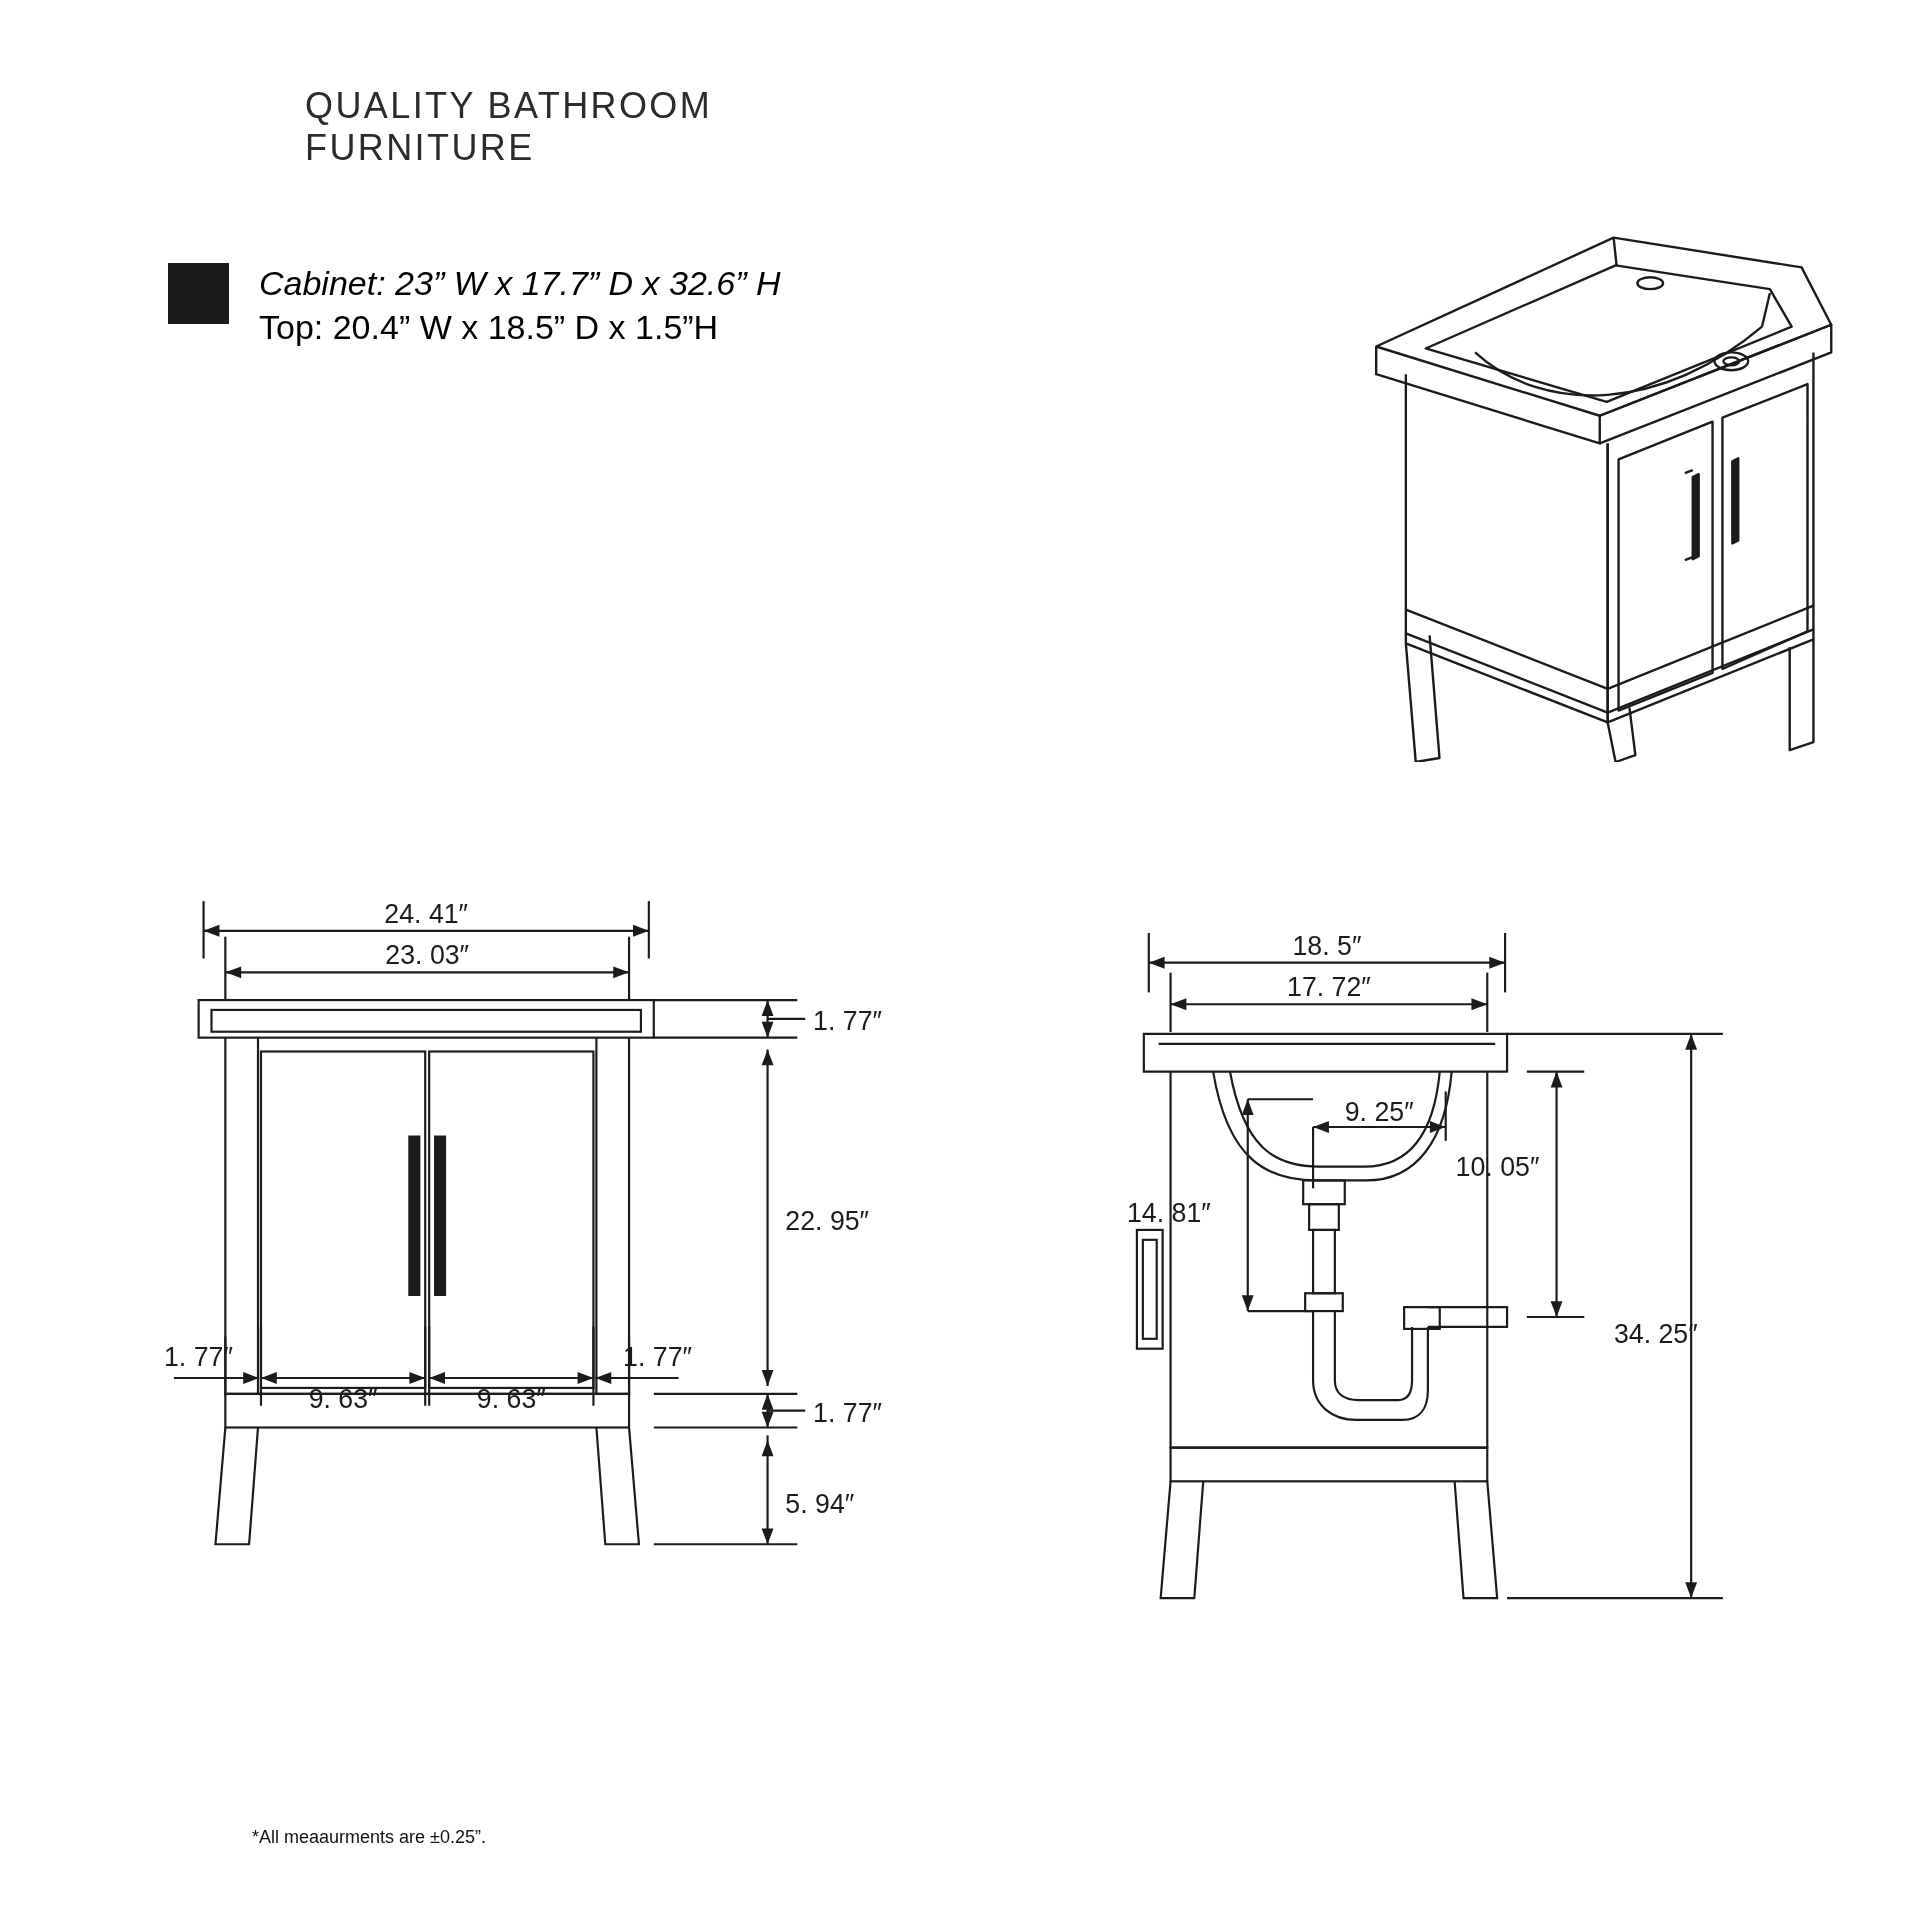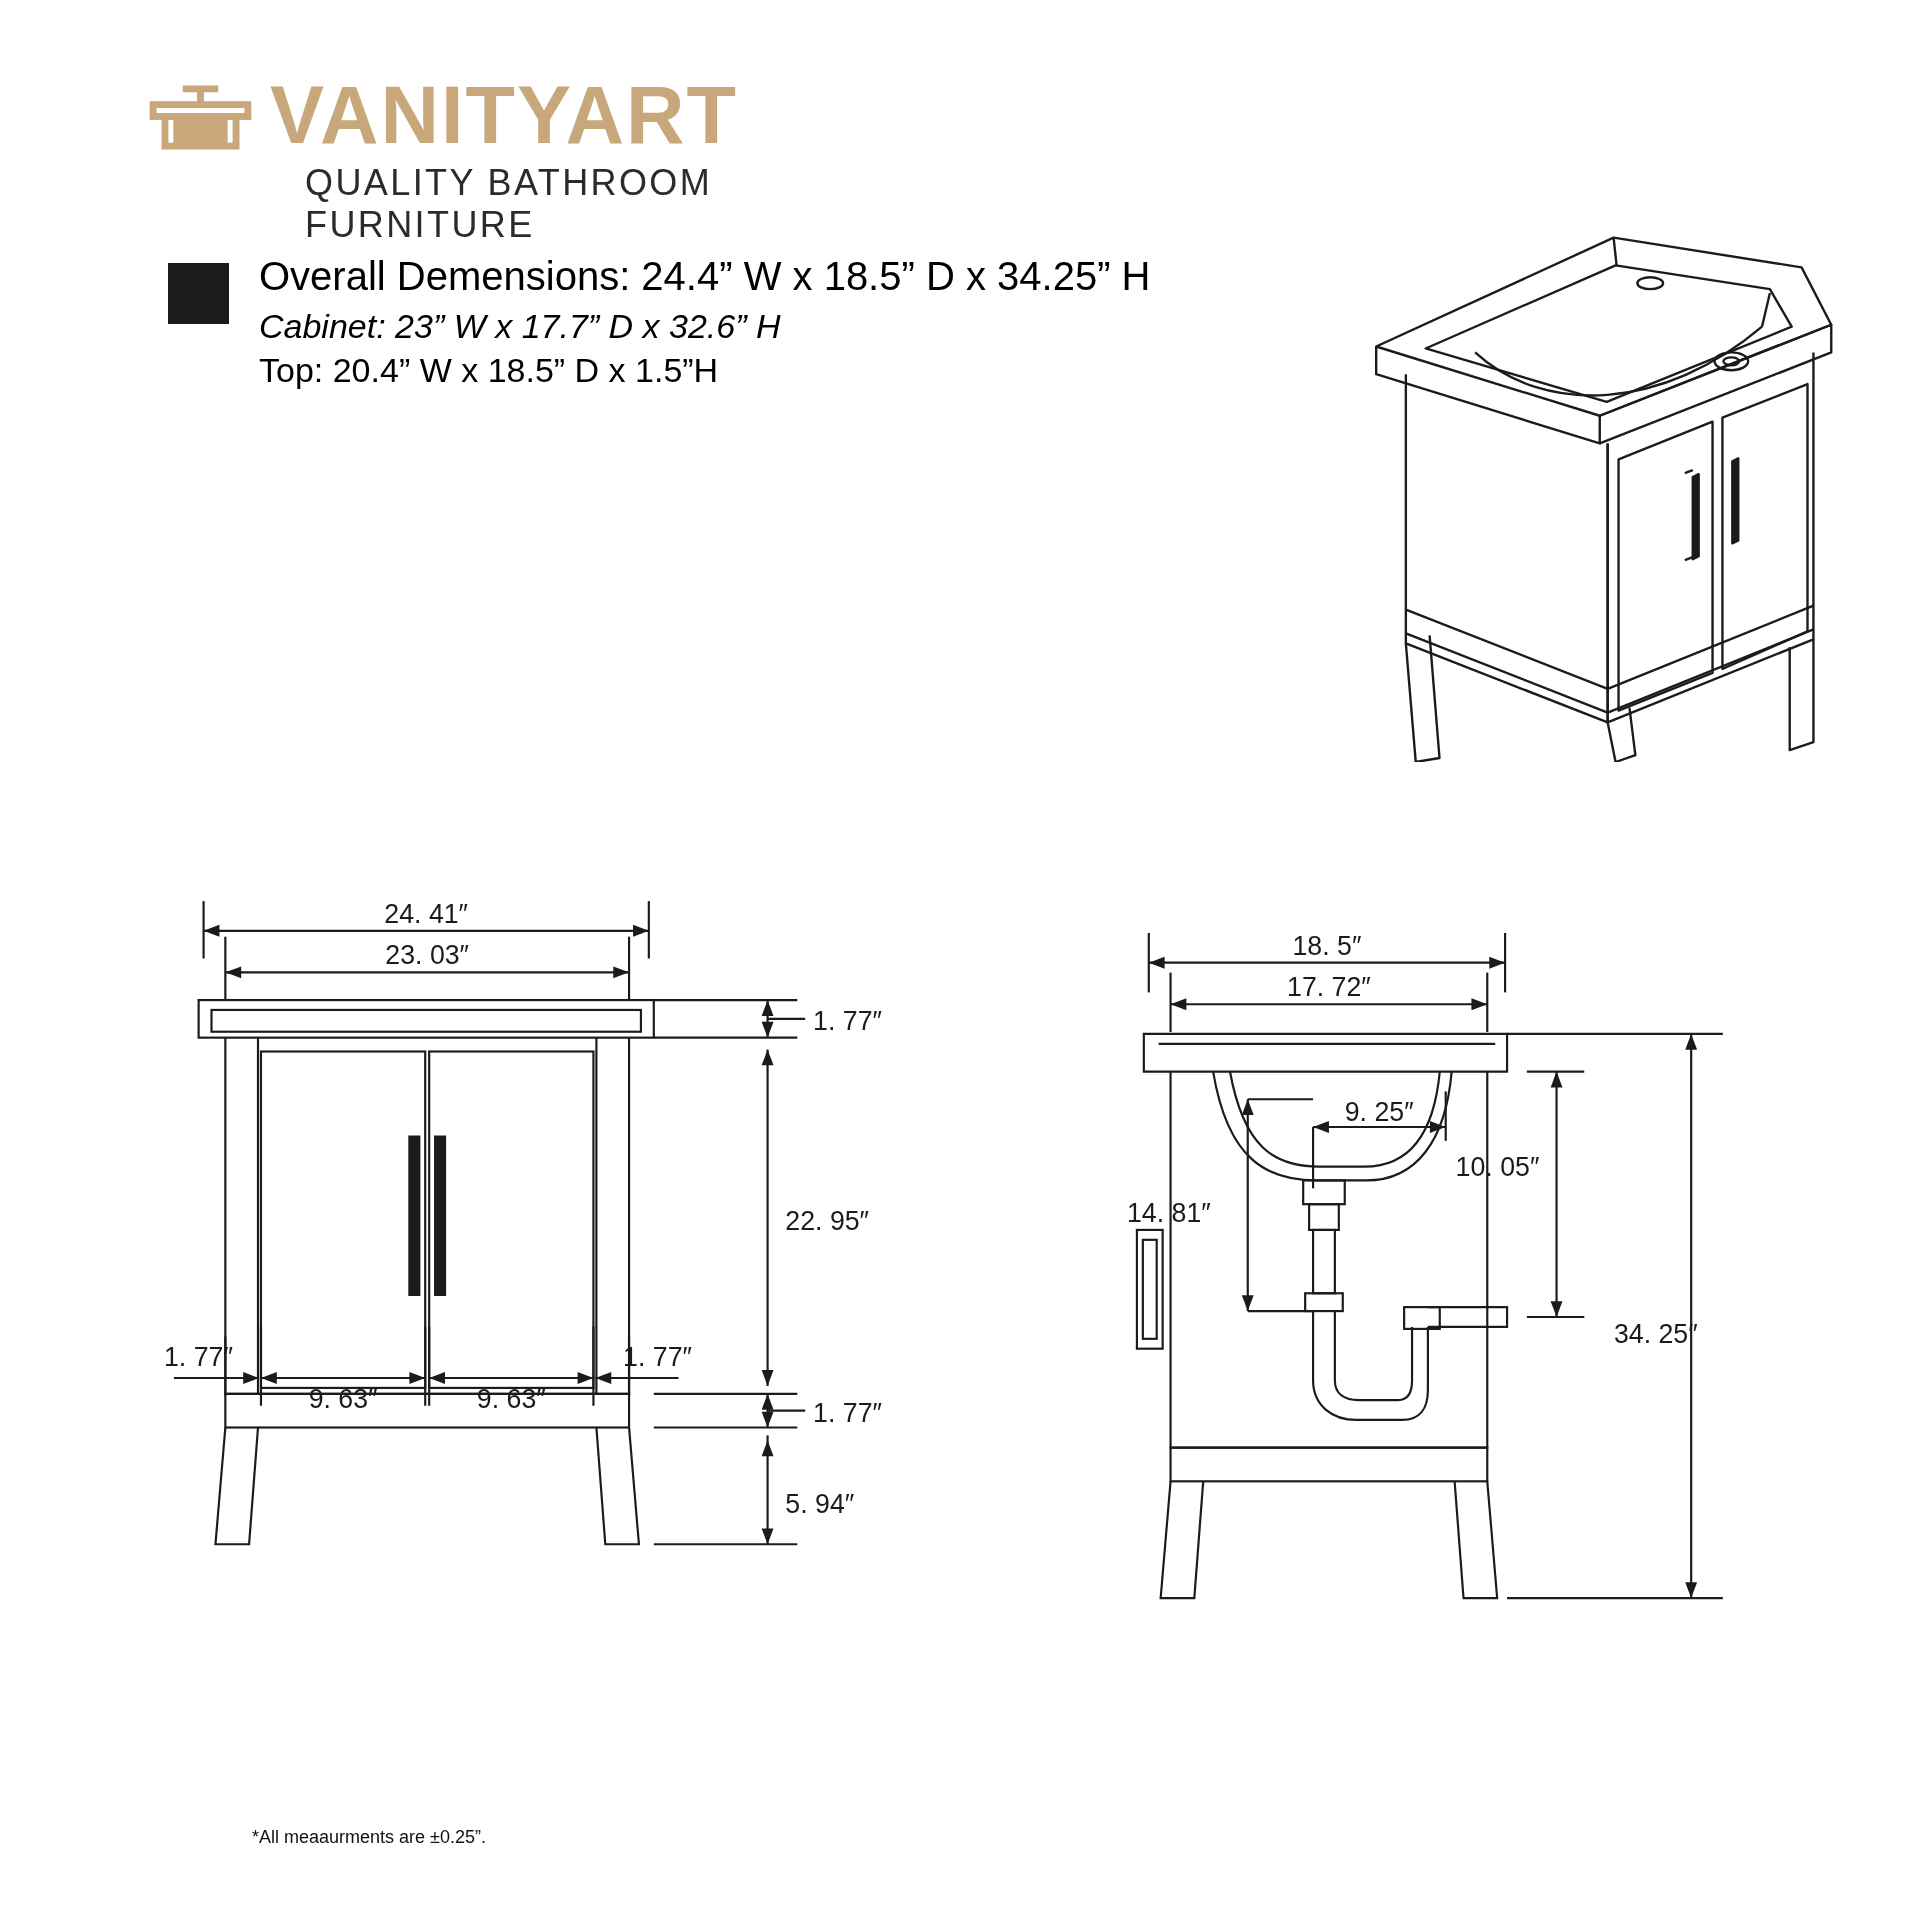--- a/index.html
+++ b/index.html
@@ -29,41 +29,26 @@
   #side-wrap{left:1119px;top:933px;}
 
   #footnote{position:absolute;left:252px;top:1827px;font-size:18px;color:#111;}
 
   .lbl{font-family:"Liberation Sans",sans-serif;}
 </style>
 </head>
 <body>
 
 <div id="logo-block">
-  <div id="logo-row">
-    <div id="logo-mark">
-      <svg width="107" height="77" viewBox="0 0 108 78">
-        <g fill="none" stroke="#C8A87B" stroke-width="7">
-          <rect x="6" y="28" width="96" height="12"></rect>
-          <rect x="18" y="40" width="72" height="30"></rect>
-          <path d="M54 28 V10"></path>
-          <path d="M36 12 h36"></path>
-          <rect x="30" y="46" width="48" height="18" fill="#C8A87B"></rect>
-        </g>
-      </svg>
-    </div>
-    <div id="logo-word">VANITYART</div>
-  </div>
   <div id="logo-tag">QUALITY BATHROOM FURNITURE</div>
 </div>
 
 <div id="dims-block">
   <div id="dims-square"></div>
   <div id="dims-lines">
-    <div id="dims-title">Overall Demensions: 24.4” W x 18.5” D x 34.25” H</div>
     <div id="dims-cab">Cabinet: 23” W x 17.7” D x 32.6” H</div>
     <div id="dims-top">Top: 20.4” W x 18.5” D x 1.5”H</div>
   </div>
 </div>
 
 <div class="dwg" id="iso-wrap">
   <svg width="515" height="554" viewBox="0 0 520 560">
     <g fill="none" stroke="#1b1b1b" stroke-width="2.4" stroke-linejoin="round">
 
       <path d="M10 140 L250 30 L440 60 L470 118 L236 210 Z"></path>

